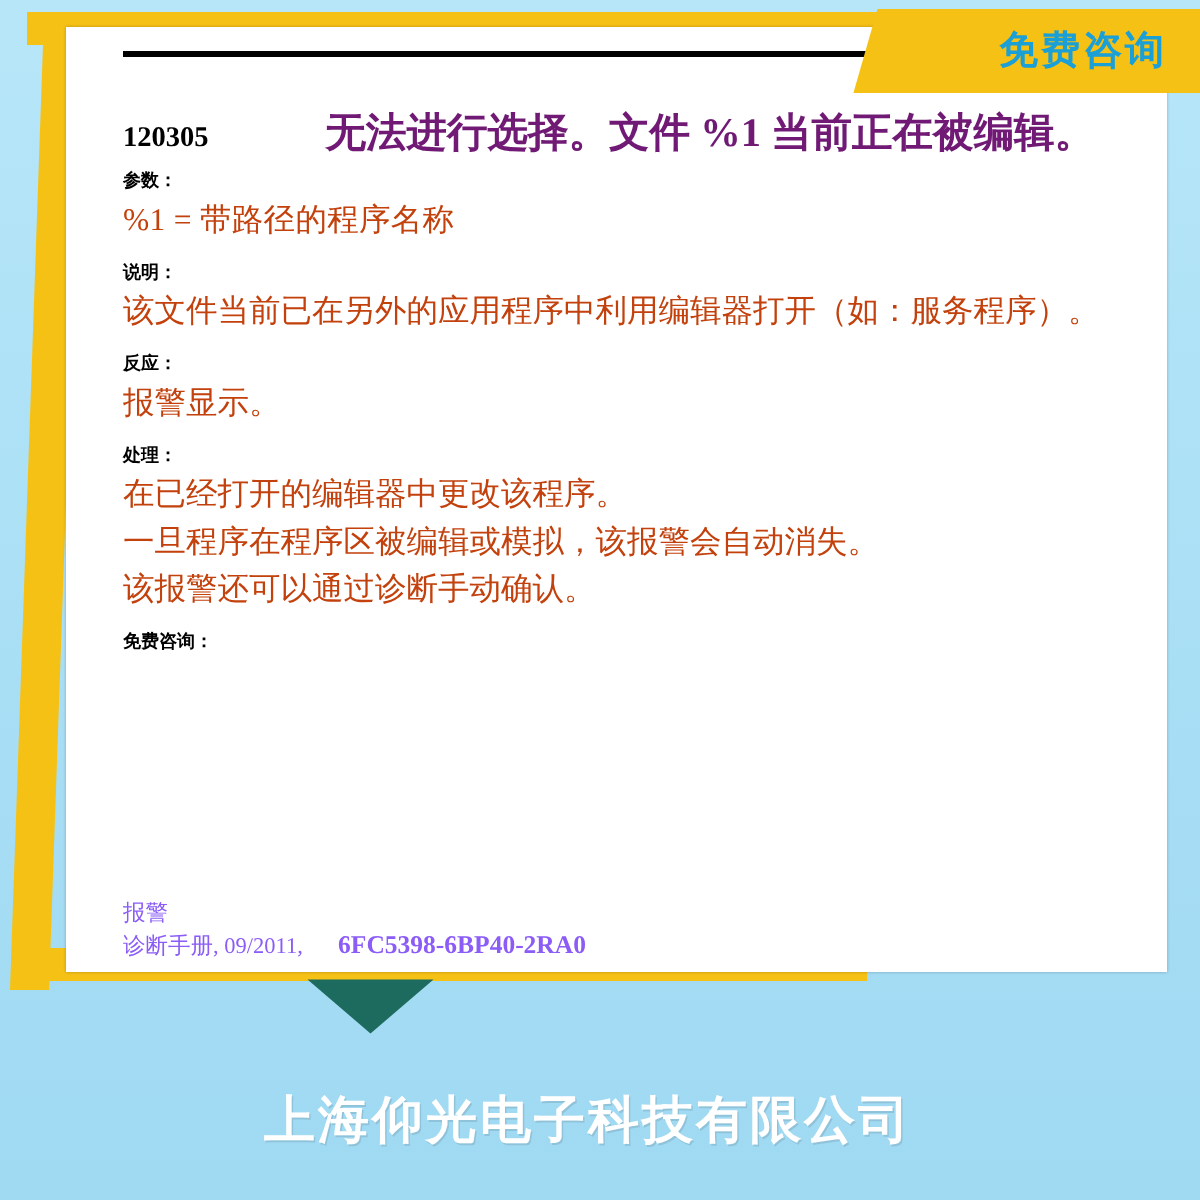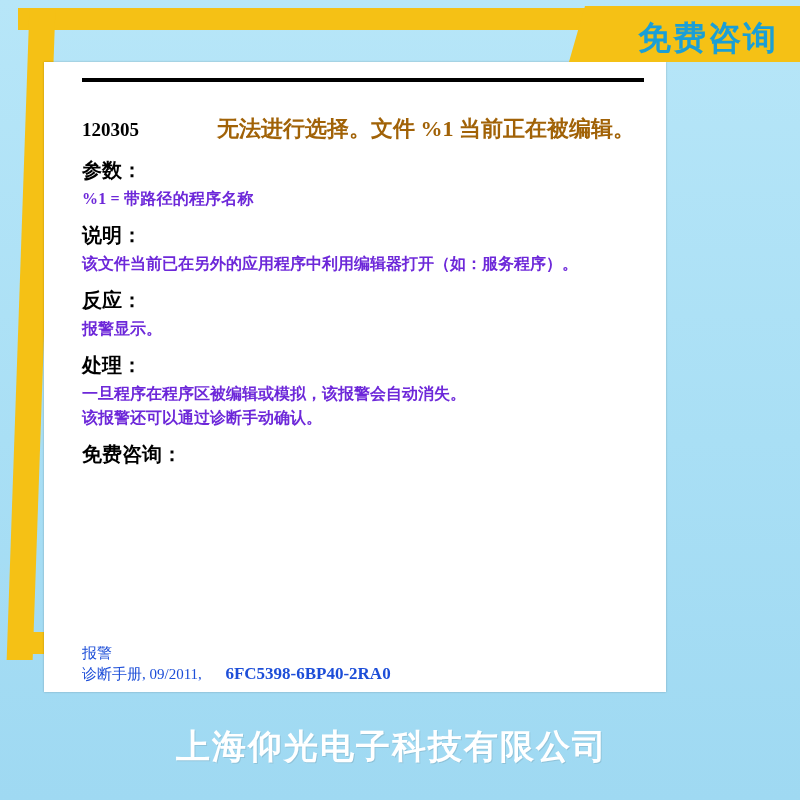--- a/index.html
+++ b/index.html
@@ -56,26 +56,25 @@
     border-left: 42px solid transparent;
     border-right: 42px solid transparent;
     border-top: 36px solid #1d6b5f;
   }
 
   
   .page {
     position: absolute;
     left: 44px;
     top: 18px;
-    width: 622px;
+    width: 734px;
     height: 630px;
     background: #ffffff;
     box-shadow: 0 0 2px rgba(0,0,0,.25);
     overflow: hidden;
-    margin-top: 44px;
   }
   .page-inner {
     position: absolute;
     left: 38px;
     right: 22px;
     top: 16px;
     bottom: 10px;
   }
 
   
@@ -98,69 +97,69 @@
   }
   .doc-code {
     font-family: "Liberation Serif", serif;
     font-size: 19px;
     font-weight: 700;
     color: #000;
     white-space: nowrap;
   }
   .doc-title {
     font-family: "Liberation Serif", serif;
-    font-size: 22px;
-    font-weight: 700;
-    color: #a16207;
+    font-size: 27px;
+    font-weight: 700;
+    color: #701a75;
     margin-left: 78px;
     white-space: nowrap;
   }
 
   .body-block {
     position: absolute;
     left: 0;
     right: 0;
     top: 78px;
   }
   .sect-label {
     font-family: "Liberation Serif", serif;
-    font-size: 20px;
+    font-size: 12px;
     font-weight: 700;
     color: #000;
     margin: 0 0 2px 0;
     line-height: 1.45;
   }
   .sect-label.gap {
     margin-top: 10px;
   }
   .sect-text {
     font-family: "Liberation Serif", serif;
-    font-size: 16px;
-    font-weight: 700;
-    color: #6d28d9;
+    font-size: 21px;
+    font-weight: 400;
+    color: #c2410c;
     margin: 0;
     line-height: 1.5;
     white-space: nowrap;
   }
   .mono-ish {
     font-family: "Liberation Serif", serif;
     letter-spacing: .2px;
   }
 
   
   .page-footer {
     position: absolute;
     left: 38px;
     bottom: 6px;
     width: 680px;
   }
   .footer-line {
     font-family: "Liberation Serif", serif;
     font-size: 15px;
-    color: #1d4ed8;
+    color: #8b5cf6;
     line-height: 1.35;
     white-space: nowrap;
   }
   .footer-line.second {
     position: relative;
   }
   .footer-sep {
     display: inline-block;
     width: 16px;
   }
@@ -181,21 +180,21 @@
     transform: skewX(-16deg);
     transform-origin: top right;
     right: -20px;
     top: 6px;
   }
   .badge-text {
     position: absolute;
     right: 22px;
     top: 16px;
     font-family: "Liberation Sans", sans-serif;
-    font-size: 33px;
+    font-size: 26px;
     font-weight: 700;
     color: #1a9fd6;
     letter-spacing: 2px;
     white-space: nowrap;
   }
 
   
   .company {
     position: absolute;
     left: 0;
@@ -236,20 +235,21 @@
         <p class="sect-label">参数：</p>
         <p class="sect-text mono-ish">%1 = 带路径的程序名称</p>
 
         <p class="sect-label gap">说明：</p>
         <p class="sect-text">该文件当前已在另外的应用程序中利用编辑器打开（如：服务程序）。</p>
 
         <p class="sect-label gap">反应：</p>
         <p class="sect-text">报警显示。</p>
 
         <p class="sect-label gap">处理：</p>
+        <p class="sect-text">在已经打开的编辑器中更改该程序。</p>
         <p class="sect-text">一旦程序在程序区被编辑或模拟，该报警会自动消失。</p>
         <p class="sect-text">该报警还可以通过诊断手动确认。</p>
 
         <p class="sect-label gap">免费咨询：</p>
 
       </div>
     </div>
 
     <div class="page-footer">
       <div class="footer-line">报警</div>

